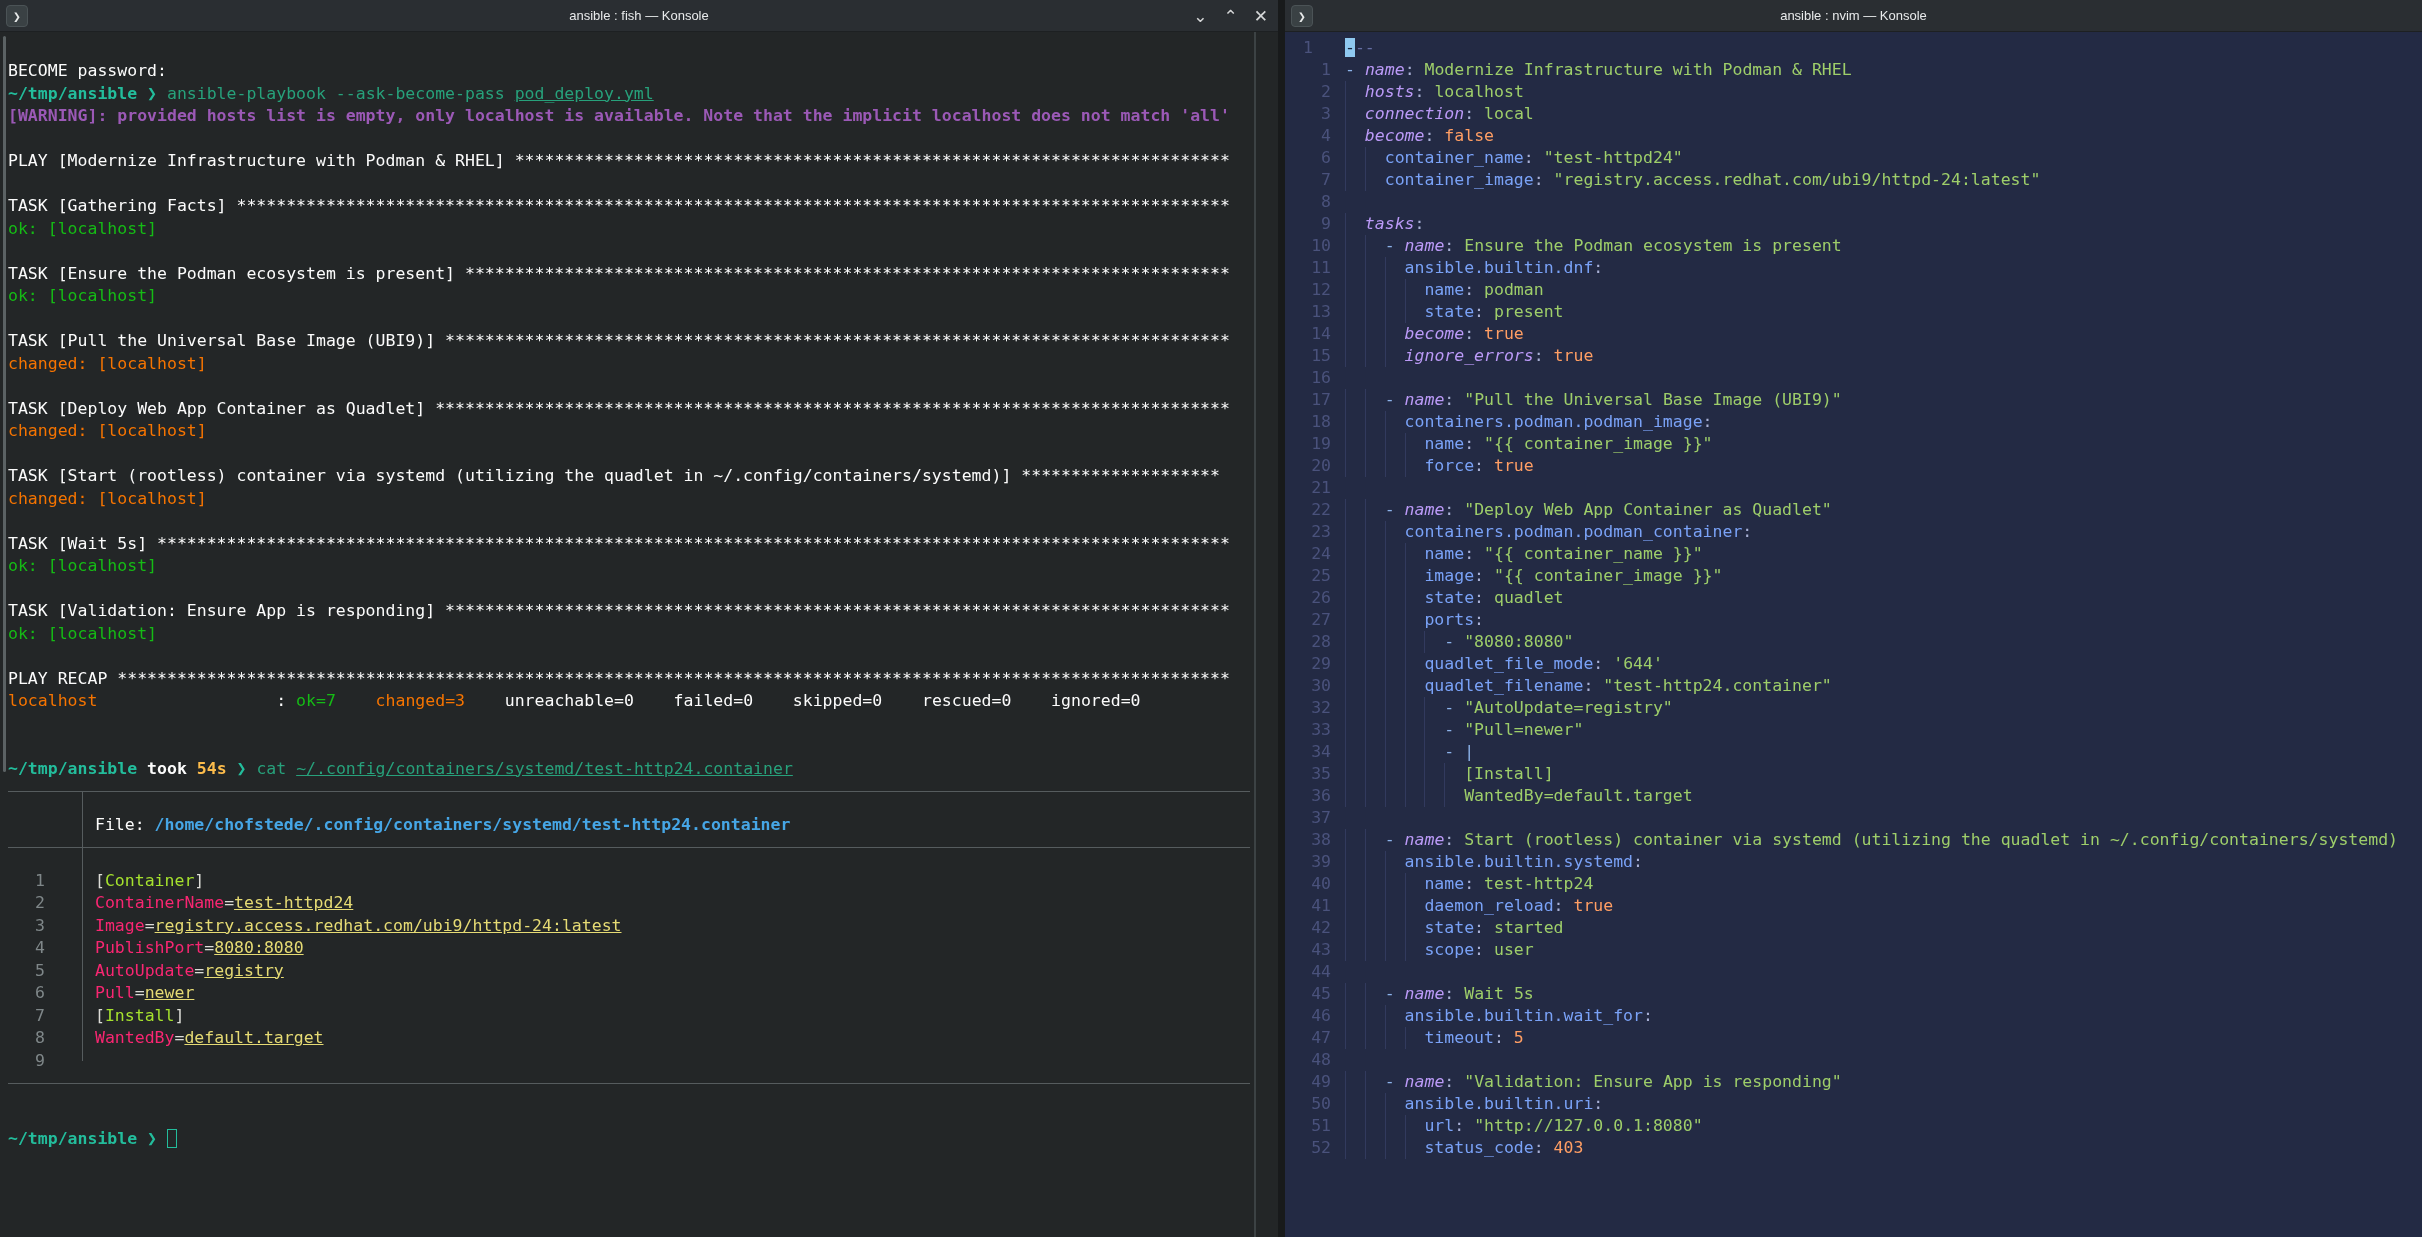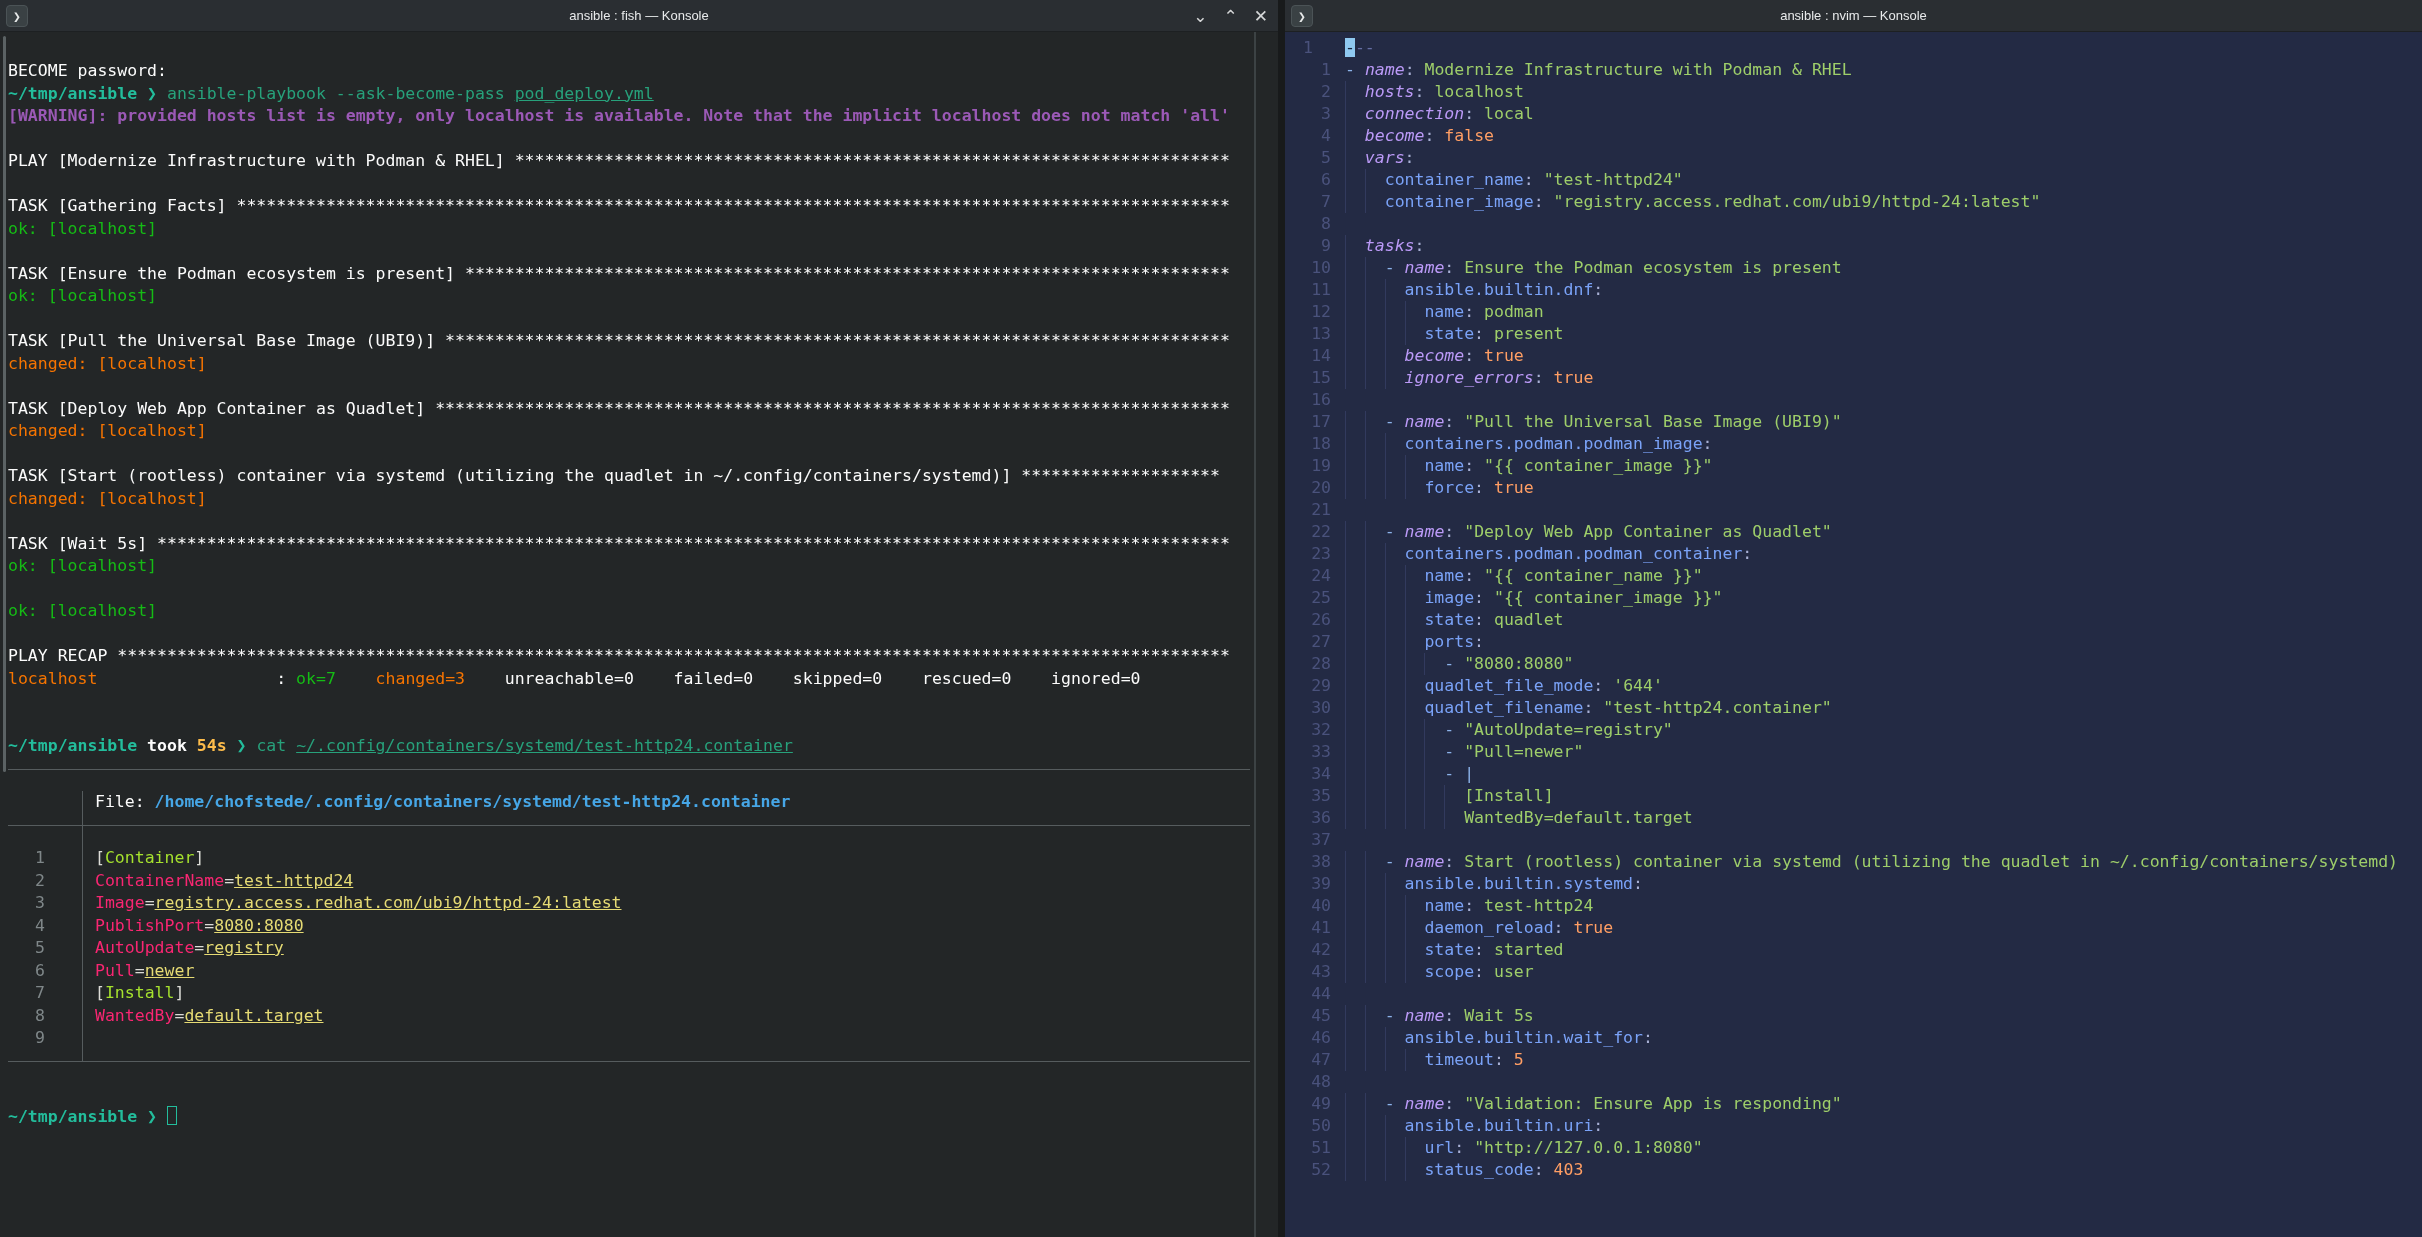--- a/index.html
+++ b/index.html
@@ -95,20 +95,21 @@
       <div class="trow"></div>
       <div class="trow"><span class="c-fg">TASK [Deploy Web App Container as Quadlet] </span><span class="c-fg">********************************************************************************</span></div>
       <div class="trow"><span class="c-chg">changed: [localhost]</span></div>
       <div class="trow"></div>
       <div class="trow"><span class="c-fg">TASK [Start (rootless) container via systemd (utilizing the quadlet in ~/.config/containers/systemd)] </span><span class="c-fg">********************</span></div>
       <div class="trow"><span class="c-chg">changed: [localhost]</span></div>
       <div class="trow"></div>
       <div class="trow"><span class="c-fg">TASK [Wait 5s] </span><span class="c-fg">************************************************************************************************************</span></div>
       <div class="trow"><span class="c-ok">ok: [localhost]</span></div>
       <div class="trow"></div>
+      <div class="trow"><span class="c-fg">TASK [Validation: Ensure App is responding] </span><span class="c-fg">*******************************************************************************</span></div>
       <div class="trow"><span class="c-ok">ok: [localhost]</span></div>
       <div class="trow"></div>
       <div class="trow"><span class="c-fg">PLAY RECAP </span><span class="c-fg">****************************************************************************************************************</span></div>
       <div class="trow"><span class="c-chg">localhost</span><span class="c-fg">                  : </span><span class="c-ok">ok=7</span><span class="c-fg">    </span><span class="c-chg">changed=3</span><span class="c-fg">    unreachable=0    failed=0    skipped=0    rescued=0    ignored=0</span></div>
       <div class="trow"></div>
       <div class="trow"></div>
       <div class="trow"><span class="c-pr">~/tmp/ansible</span><span class="c-fg"> </span><span class="c-bw">took</span><span class="c-fg"> </span><span class="c-dur">54s</span><span class="c-fg"> </span><span class="c-pr2">❯</span><span class="c-fg"> </span><span class="c-cmd">cat </span><span class="c-cmdu">~/.config/containers/systemd/test-http24.container</span></div>
       <div class="trow"><div class="rline"></div></div>
       <div class="trow"><span class="bnum"></span><span class="c-fg">File: </span><span class="c-file">/home/chofstede/.config/containers/systemd/test-http24.container</span></div>
       <div class="trow"><div class="rline"></div></div>
@@ -134,21 +135,20 @@
   <div class="titlebar">
     <span class="appicon">❯</span>
     <span class="titletext">ansible : nvim — Konsole</span>
   </div>
   <div class="rterm" id="rterm">
       <div class="vrow"><span class="gnum gcur">1</span><span class="y-cursor">-</span><span class="y-doc">--</span></div>
       <div class="vrow"><span class="gnum">1</span><span class="y-dash">- </span><span class="y-skey">name</span><span class="y-pun">: </span><span class="y-str">Modernize Infrastructure with Podman &amp; RHEL</span></div>
       <div class="vrow"><span class="gnum">2</span><span class="guide"></span><span class="y-skey">hosts</span><span class="y-pun">: </span><span class="y-str">localhost</span></div>
       <div class="vrow"><span class="gnum">3</span><span class="guide"></span><span class="y-skey">connection</span><span class="y-pun">: </span><span class="y-str">local</span></div>
       <div class="vrow"><span class="gnum">4</span><span class="guide"></span><span class="y-skey">become</span><span class="y-pun">: </span><span class="y-bool">false</span></div>
-      <div class="vrow"><span class="gnum">5</span><span class="guide"></span><span class="y-skey">vars</span><span class="y-pun">:</span></div>
       <div class="vrow"><span class="gnum">6</span><span class="guide"></span><span class="guide"></span><span class="y-key">container_name</span><span class="y-pun">: </span><span class="y-str">"test-httpd24"</span></div>
       <div class="vrow"><span class="gnum">7</span><span class="guide"></span><span class="guide"></span><span class="y-key">container_image</span><span class="y-pun">: </span><span class="y-str">"registry.access.redhat.com/ubi9/httpd-24:latest"</span></div>
       <div class="vrow"><span class="gnum">8</span></div>
       <div class="vrow"><span class="gnum">9</span><span class="guide"></span><span class="y-skey">tasks</span><span class="y-pun">:</span></div>
       <div class="vrow"><span class="gnum">10</span><span class="guide"></span><span class="guide"></span><span class="y-dash">- </span><span class="y-skey">name</span><span class="y-pun">: </span><span class="y-str">Ensure the Podman ecosystem is present</span></div>
       <div class="vrow"><span class="gnum">11</span><span class="guide"></span><span class="guide"></span><span class="guide"></span><span class="y-key">ansible.builtin.dnf</span><span class="y-pun">:</span></div>
       <div class="vrow"><span class="gnum">12</span><span class="guide"></span><span class="guide"></span><span class="guide"></span><span class="guide"></span><span class="y-key">name</span><span class="y-pun">: </span><span class="y-str">podman</span></div>
       <div class="vrow"><span class="gnum">13</span><span class="guide"></span><span class="guide"></span><span class="guide"></span><span class="guide"></span><span class="y-key">state</span><span class="y-pun">: </span><span class="y-str">present</span></div>
       <div class="vrow"><span class="gnum">14</span><span class="guide"></span><span class="guide"></span><span class="guide"></span><span class="y-skey">become</span><span class="y-pun">: </span><span class="y-bool">true</span></div>
       <div class="vrow"><span class="gnum">15</span><span class="guide"></span><span class="guide"></span><span class="guide"></span><span class="y-skey">ignore_errors</span><span class="y-pun">: </span><span class="y-bool">true</span></div>

